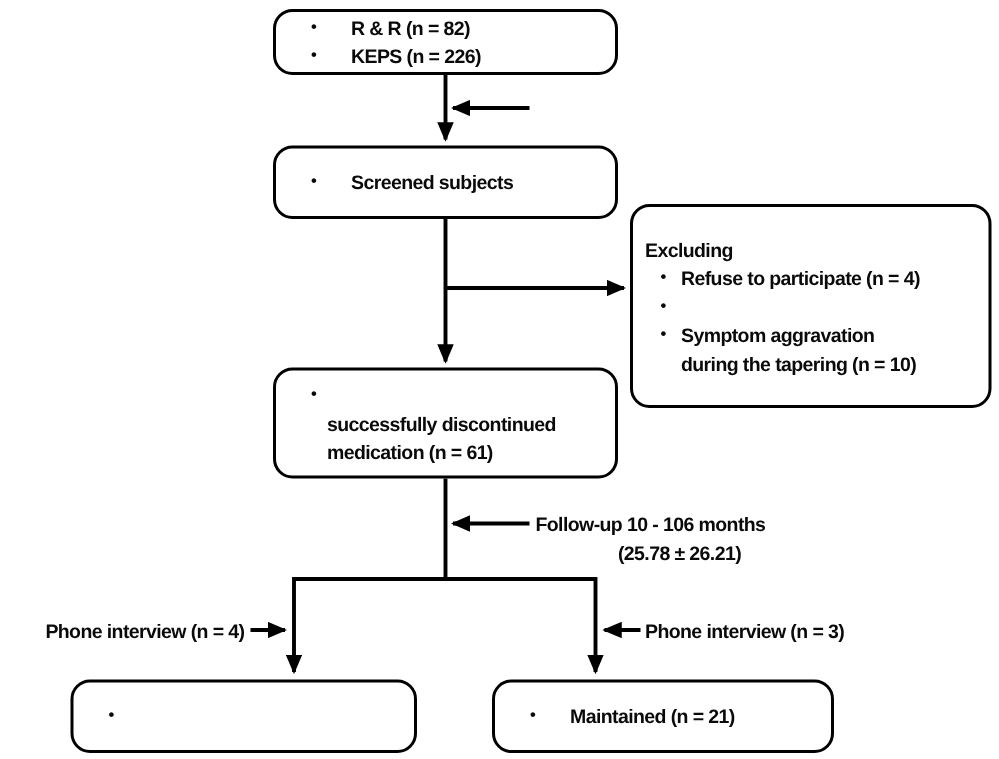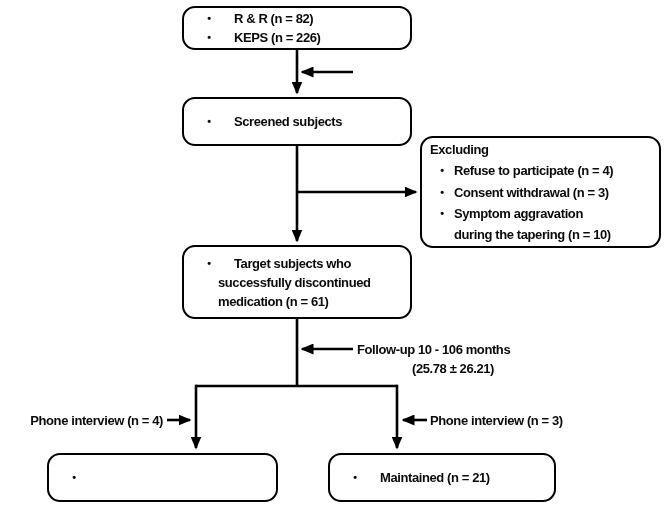--- a/index.html
+++ b/index.html
@@ -66,41 +66,39 @@
   </div>
 
 
   <div class="box" style="left:182px;top:97px;width:230px;height:49px;">
     <div class="brow">
       <span class="bul">•</span>
       <span class="nw">Screened subjects</span>
     </div>
   </div>
 
-  <div class="box box-ex" style="left:420px;top:136px;width:241px;height:112px;justify-content:space-between;">
+  <div class="box box-ex" style="left:420px;top:136px;width:241px;height:136px;">
     <div class="hdr nw">Excluding</div>
     <div class="brow">
       <span class="bul">•</span>
       <span class="nw">Refuse to participate (n = 4)</span>
     </div>
     <div class="brow">
       <span class="bul">•</span>
-      <span class="nw">Consent withdrawal (n = 3)</span>
     </div>
     <div class="brow">
       <span class="bul">•</span>
       <span class="nw">Symptom aggravation</span>
     </div>
     <div class="cont nw">during the tapering (n = 10)</div>
   </div>
 
   <div class="box" style="left:182px;top:245px;width:230px;height:74px;">
     <div class="brow">
       <span class="bul">•</span>
-      <span class="nw">Target subjects who</span>
     </div>
     <div class="cont nw">successfully discontinued</div>
     <div class="cont nw">medication (n = 61)</div>
   </div>
 
   <div class="lbl lbl-2line" style="left:357px;top:340px;width:192px;">
     <div class="nw">Follow-up 10 - 106 months</div>
     <div class="l2 nw">(25.78 ± 26.21)</div>
   </div>
 

